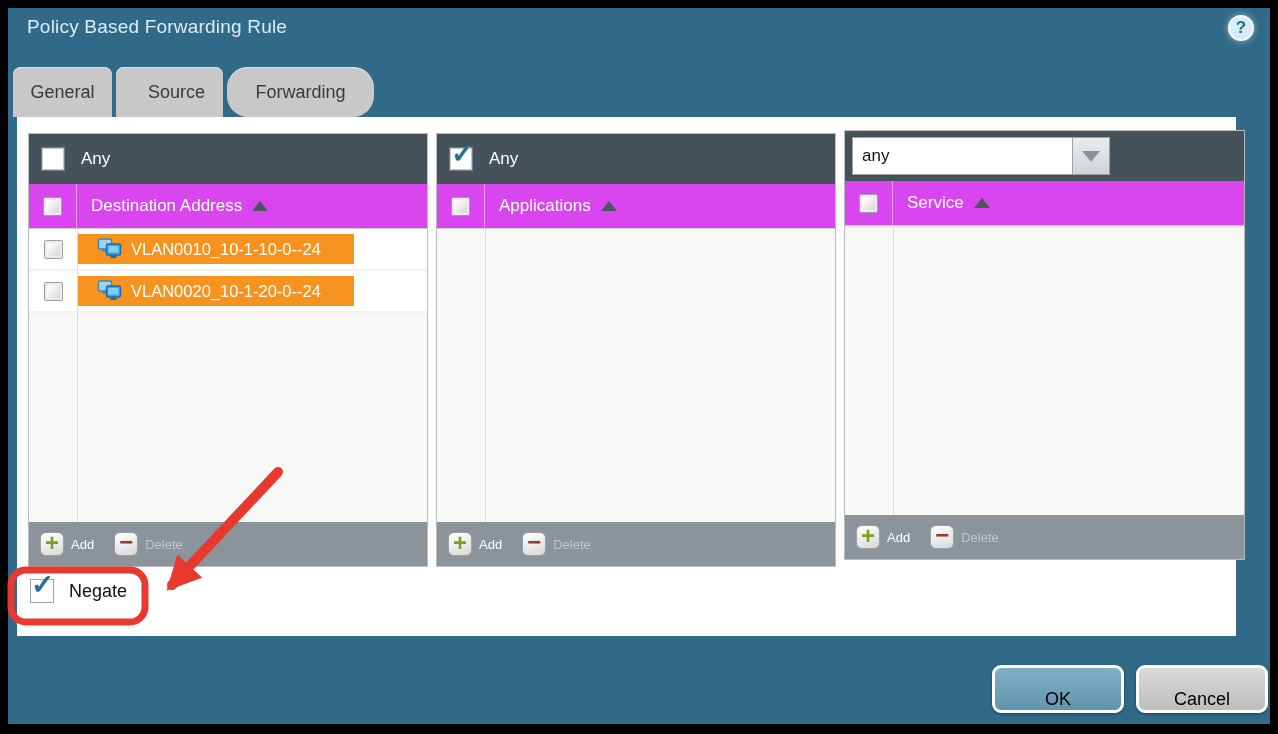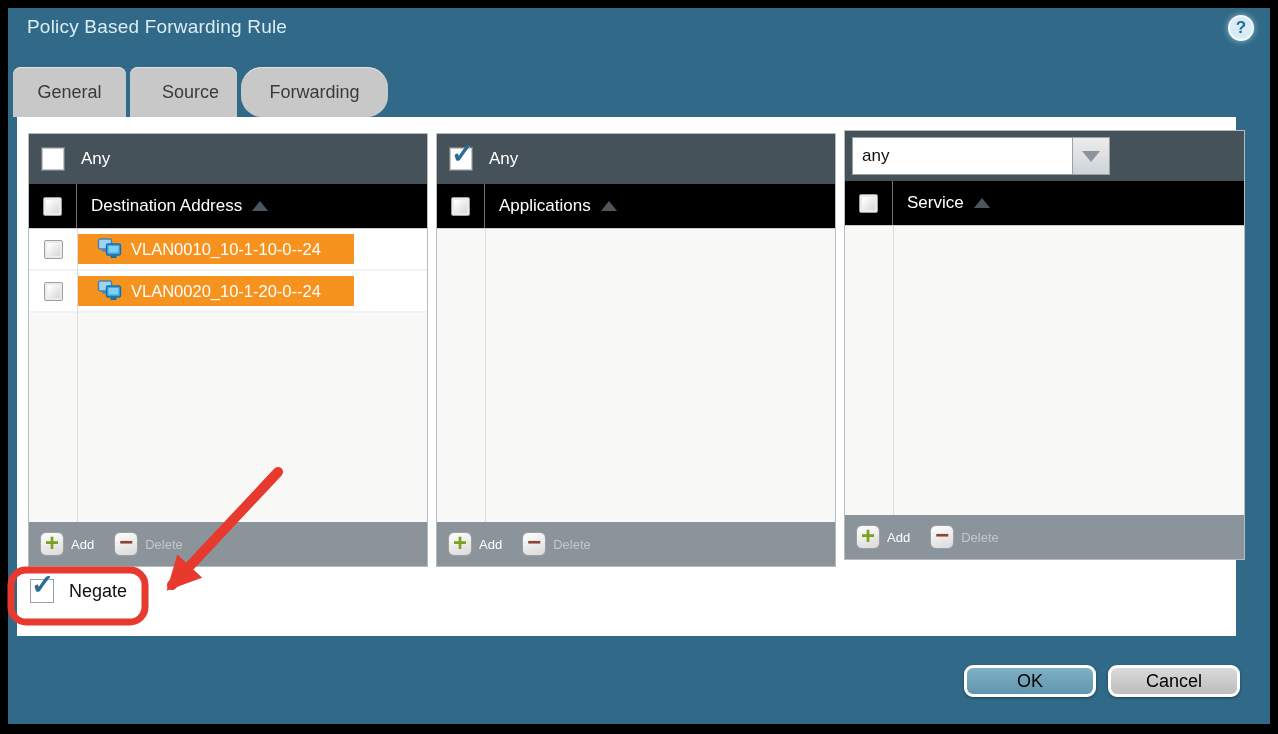--- a/index.html
+++ b/index.html
@@ -12,33 +12,33 @@
 
   .help-icon { position:absolute; left:1228px; top:15px; width:26px; height:26px; border-radius:50%;
     background:#d9ecf5; border:2px solid #f2fafd; box-shadow:0 0 6px rgba(255,255,255,.55);
     display:flex; align-items:center; justify-content:center; color:#1f6b96; font-weight:bold; font-size:17px; cursor:pointer; }
 
   .tabs { position:absolute; left:13px; top:67px; height:50px; display:flex; gap:4px; }
   .tab { height:50px; display:flex; align-items:center; justify-content:center;
     background:#c8c8c8; color:#3a3a3a; font-size:18px; border-radius:8px 8px 0 0;
     box-shadow:inset 0 1px 0 #e2e2e2; cursor:pointer; }
   .tab.active { background:#fff; color:#1d1d1d; z-index:3; }
-  .tab.t0 { width:113px; } .tab.t1 { width:107px;padding-left:14px; } .tab.t2 { width:350px; } .tab.t3 { width:147px;border-radius:21px; }
+  .tab.t0 { width:99px; } .tab.t1 { width:107px;padding-left:14px; } .tab.t2 { width:350px; } .tab.t3 { width:147px;border-radius:21px; }
 
   .content { position:absolute; left:17px; top:117px; width:1219px; height:519px; background:#fff; z-index:2;text-decoration:underline; }
 
   .panel { position:absolute; display:flex; flex-direction:column; border:1px solid #b7bcbf; background:#f8f8f6; }
   .panel.p-dest { left:11px;  top:16px; width:400px; height:434px; }
   .panel.p-app  { left:419px; top:16px; width:400px; height:434px; }
   .panel.p-svc  { left:827px; top:13px; width:401px; height:430px; }
 
   .any-bar { height:50px; background:#46525a; display:flex; align-items:center; padding-left:13px; gap:17px; flex:0 0 auto; }
   .any-label { color:#fff; font-size:17px; }
 
-  .colhead { height:45px; background:#000000; display:flex; align-items:center; flex:0 0 auto; border-bottom:1px solid #c9cccd; }
+  .colhead { height:45px; background:#d946ef; display:flex; align-items:center; flex:0 0 auto; border-bottom:1px solid #c9cccd; }
   .colhead .cb-cell { width:48px; align-self:stretch; display:flex; align-items:center; justify-content:center;
     border-right:1px solid rgba(255,255,255,.45); }
   .colhead-label { color:#fff; font-size:17px; margin-left:14px; }
   .sort-arrow { width:0; height:0; border-left:8px solid transparent; border-right:8px solid transparent;
     border-bottom:10px solid #4c565e; margin-left:10px; }
 
   .panel-body { flex:1 1 auto; position:relative; background:#f8f8f6; overflow:hidden; }
   .panel-body .col-sep { position:absolute; left:48px; top:0; bottom:0; width:1px; background:#dddddb; }
 
   .row { display:flex; align-items:center; height:42px; background:#fff; border-bottom:2px solid #f2f2ef; }
@@ -73,23 +73,23 @@
   .dd-btn { width:38px; height:38px; background:linear-gradient(#ececec,#cfd3d6); border:1px solid #9aa0a4;
     display:flex; align-items:center; justify-content:center; cursor:pointer; }
   .dd-caret { width:0; height:0; border-left:9px solid transparent; border-right:9px solid transparent;
     border-top:11px solid #8b949b; }
 
   
   .negate-wrap { position:absolute; left:13px; top:462px; display:flex; align-items:center; gap:15px; }
   .negate-label { font-size:18px; color:#101010; }
 
   
-  .action-btn { position:absolute; height:32px; border:3px solid #fff; border-radius:9px;
-    font-size:18px; color:#000; display:flex; align-items:center; justify-content:center;
-    box-shadow:0 1px 3px rgba(0,0,0,.4); cursor:pointer; font-family:"Liberation Sans", sans-serif; }
+  .action-btn { position:absolute; height:48px; border:3px solid #fff; border-radius:9px;
+    font-size:18px; color:#000; display:flex; align-items:flex-end; justify-content:center;
+    box-shadow:0 1px 3px rgba(0,0,0,.4); cursor:pointer; font-family:"Liberation Sans", sans-serif;margin-left:28px; }
   .btn-ok { left:964px; top:665px; width:132px; background:linear-gradient(#7fb0c4,#6096ad); }
   .btn-cancel { left:1108px; top:665px; width:132px; background:linear-gradient(#dadada,#bdbdbd); }
 
   .annotation { position:absolute; left:0; top:0; width:1278px; height:734px; pointer-events:none; z-index:9; }
   .netico { flex:0 0 auto; }
 </style>
 </head>
 <body>
 
 <div class="dialog-bg"></div>

